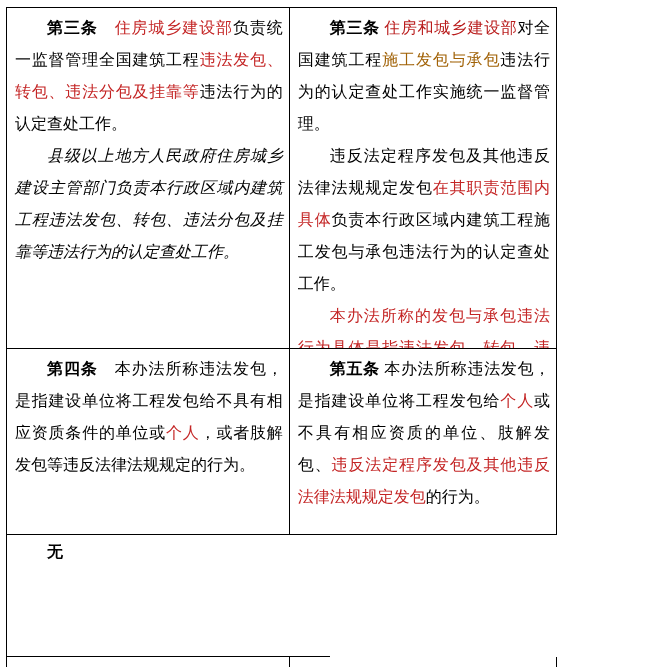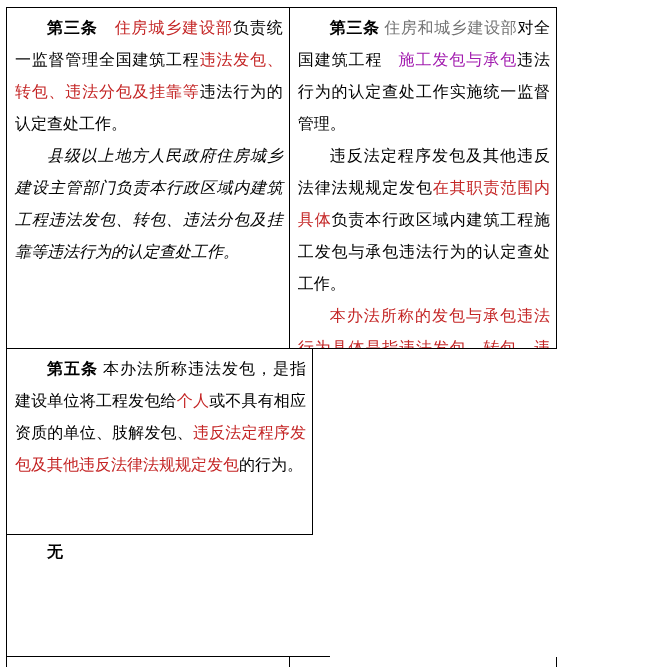--- a/index.html
+++ b/index.html
@@ -56,27 +56,30 @@
 
 <div class="page">
   <div class="tbl">
 
     <div class="row r0">
       <div class="cell left">
           <p class="para"><span style="color: rgb(0, 0, 0); font-weight: bold;">第三条</span><span style="color: rgb(0, 0, 0);">　</span><span style="color: rgb(196, 37, 37);">住房城乡建设部</span><span style="color: rgb(0, 0, 0);">负责统一监督管理全国建筑工程</span><span style="color: rgb(196, 37, 37);">违法发包、转包、违法分包及挂靠等</span><span style="color: rgb(0, 0, 0);">违法行为的认定查处工作。</span></p>
           <p class="para"><span style="color: rgb(0, 0, 0); font-style: italic;">县级以上地方人民政府住房城乡建设主管部门负责本行政区域内建筑工程违法发包、转包、违法分包及挂靠等违法行为的认定查处工作。</span></p>
         </div>
       <div class="cell right">
-          <p class="para"><span style="color: rgb(0, 0, 0); font-weight: bold;">第三条</span><span style="color: rgb(0, 0, 0);"> </span><span style="color: #737373;">住房和城乡建设部</span><span style="color: rgb(0, 0, 0);">对全国建筑工程</span><span style="color: #a21caf; margin-left: 16px;">施工发包与承包</span><span style="color: rgb(0, 0, 0);">违法行为的认定查处工作实施统一监督管理。</span></p>
+          <p class="para"><span style="color: rgb(0, 0, 0); font-weight: bold;">第三条</span><span style="color: rgb(0, 0, 0);"> </span><span style="color: #b91c1c;">住房和城乡建设部</span><span style="color: rgb(0, 0, 0);">对全国建筑工程</span><span style="color: #a16207;">施工发包与承包</span><span style="color: rgb(0, 0, 0);">违法行为的认定查处工作实施统一监督管理。</span></p>
           <p class="para"><span style="color: rgb(0, 0, 0);">违反法定程序发包及其他违反法律法规规定发包</span><span style="color: rgb(196, 37, 37);">在其职责范围内具体</span><span style="color: rgb(0, 0, 0);">负责本行政区域内建筑工程施工发包与承包违法行为的认定查处工作。</span></p>
           <p class="para"><span style="color: rgb(196, 37, 37);">本办法所称的发包与承包违法行为具体是指违法发包、转包、违法分包及挂靠等违法行为。</span></p>
         </div>
     </div>
 
     <div class="row r1">
+      <div class="cell left">
+          <p class="para"><span style="color: rgb(0, 0, 0); font-weight: bold;">第四条</span><span style="color: rgb(0, 0, 0);">　</span><span style="color: rgb(0, 0, 0);">本办法所称违法发包，是指建设单位将工程发包给不具有相应资质条件的单位或</span><span style="color: rgb(196, 37, 37);">个人</span><span style="color: rgb(0, 0, 0);">，或者肢解发包等违反法律法规规定的行为。</span></p>
+        </div>
       <div class="cell right">
           <p class="para"><span style="color: rgb(0, 0, 0); font-weight: bold;">第五条</span><span style="color: rgb(0, 0, 0);"> </span><span style="color: rgb(0, 0, 0);">本办法所称违法发包，是指建设单位将工程发包给</span><span style="color: rgb(196, 37, 37);">个人</span><span style="color: rgb(0, 0, 0);">或不具有相应资质的单位、肢解发包、</span><span style="color: rgb(196, 37, 37);">违反法定程序发包及其他违反法律法规规定发包</span><span style="color: rgb(0, 0, 0);">的行为。</span></p>
         </div>
     </div>
 
     <div class="row r2">
       <div class="cell left">
           <p class="para"><span style="color: rgb(0, 0, 0); font-weight: bold;">无</span></p>
         </div>
     </div>

